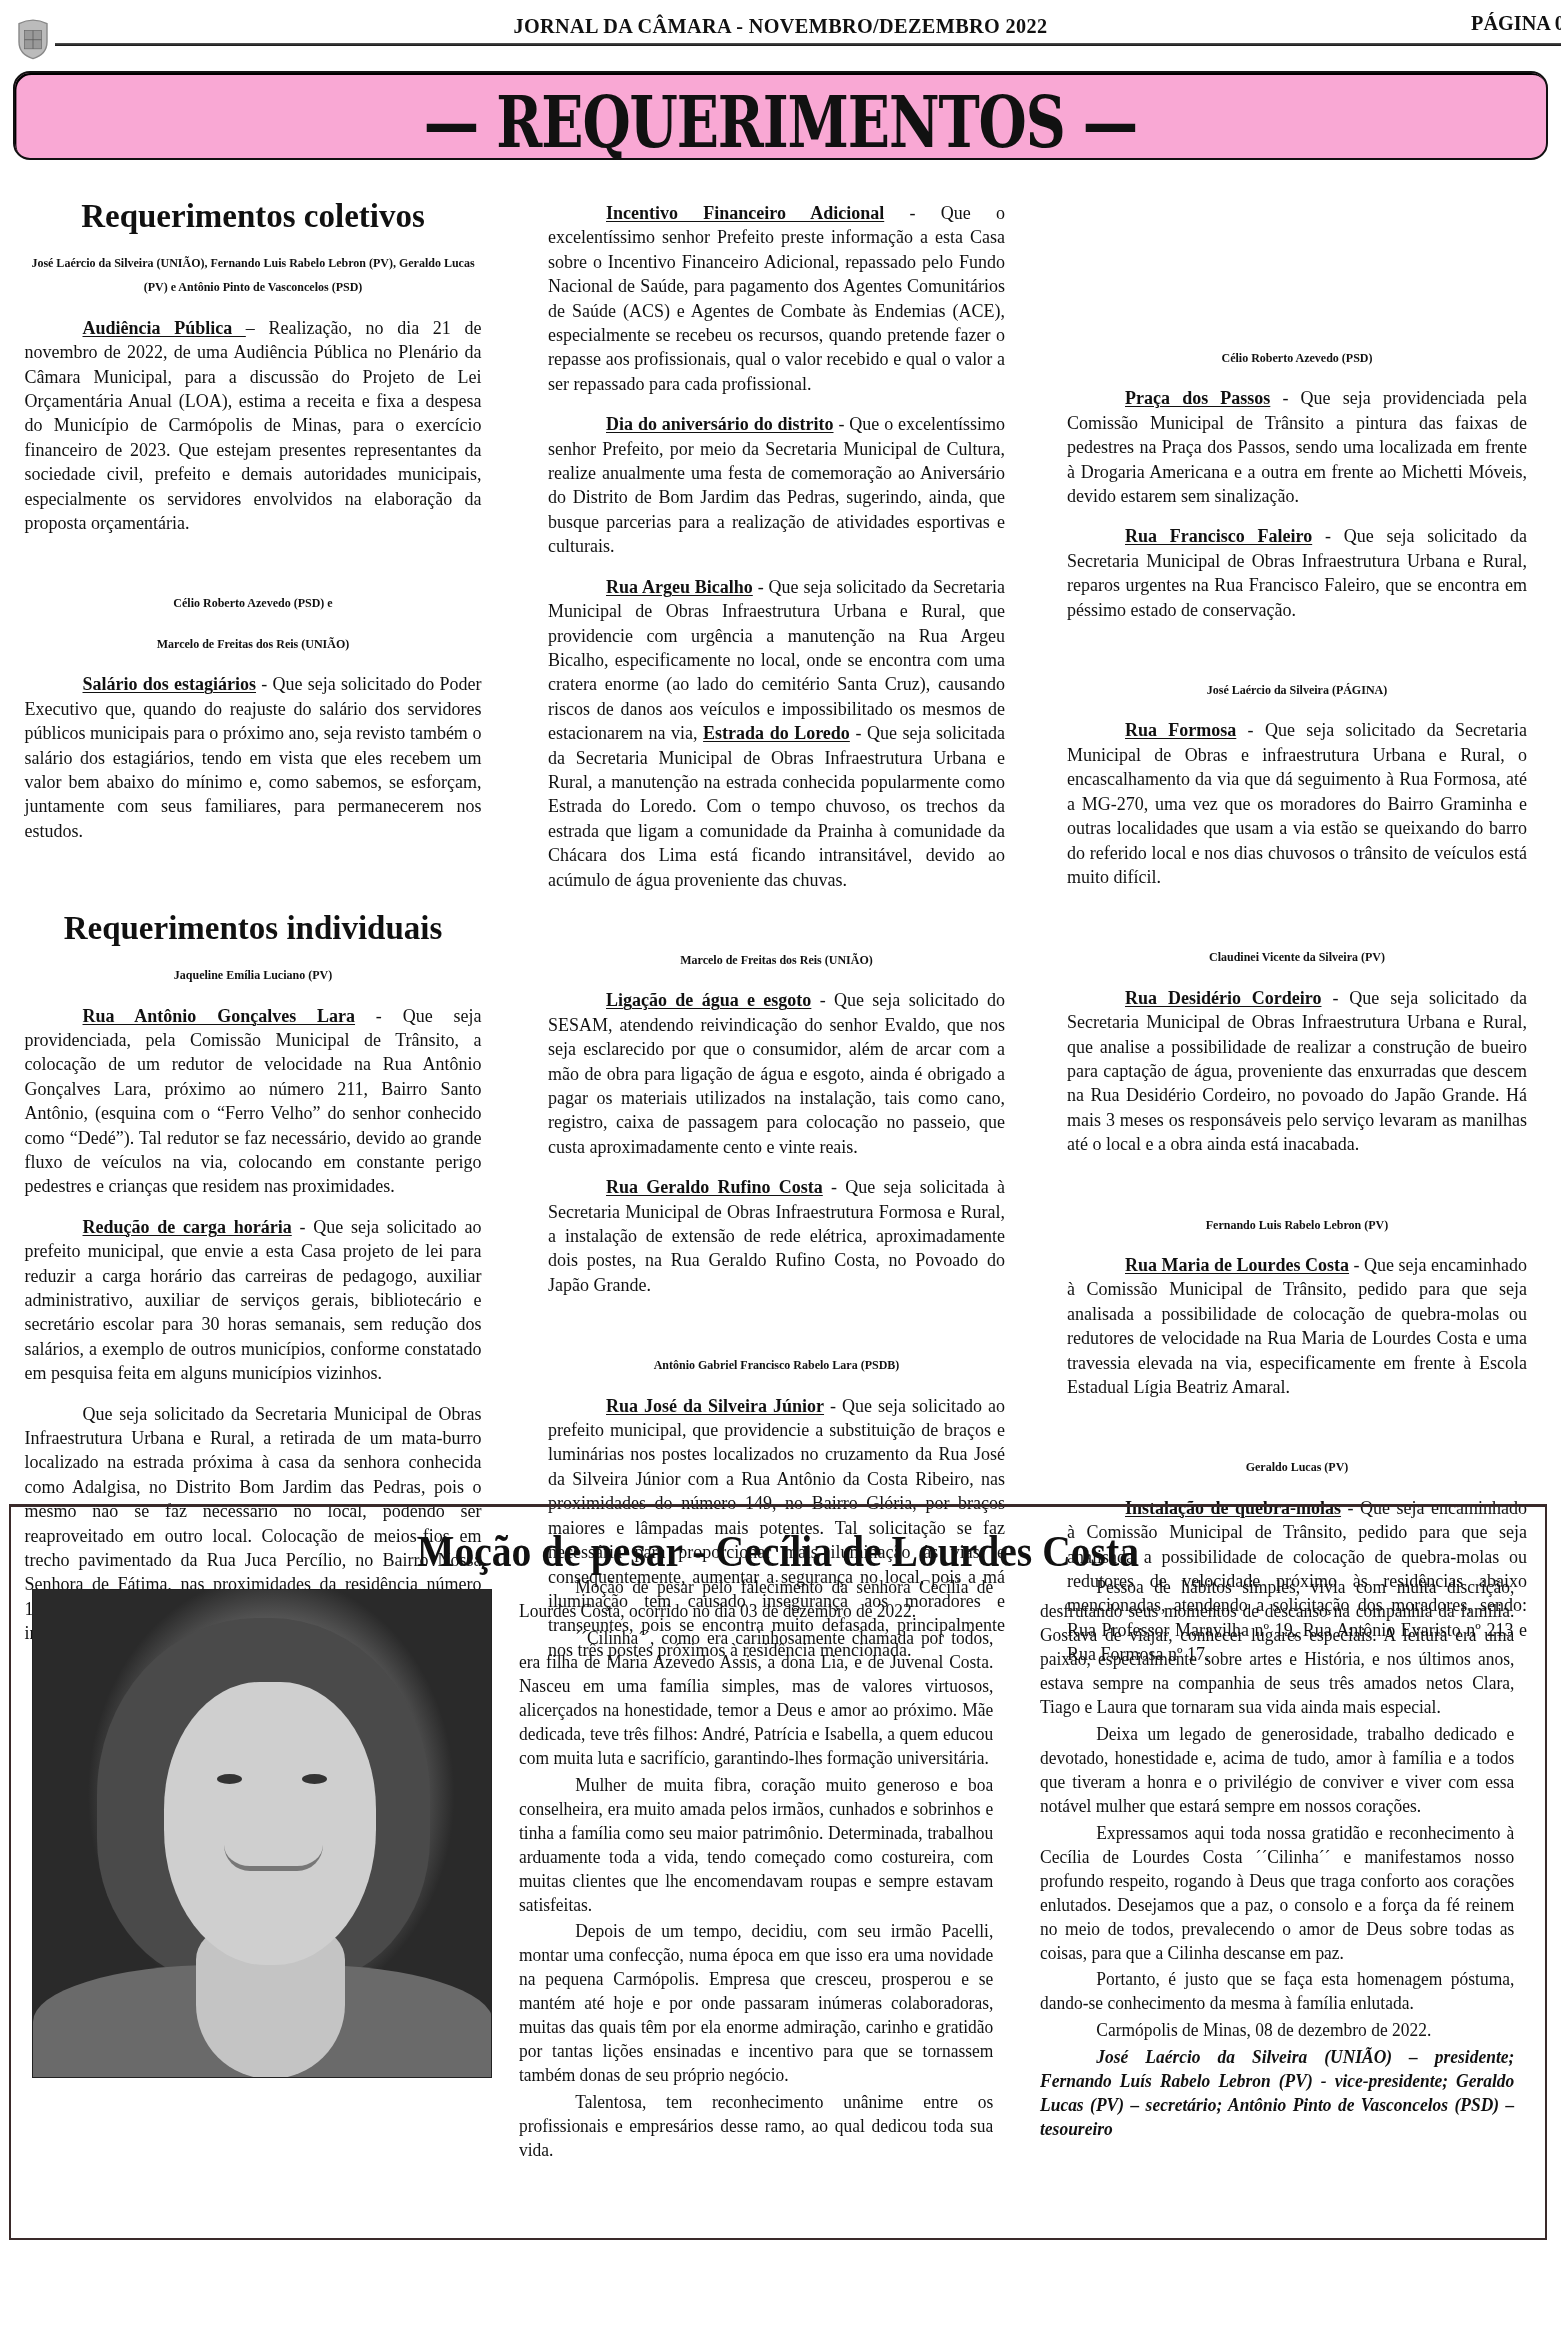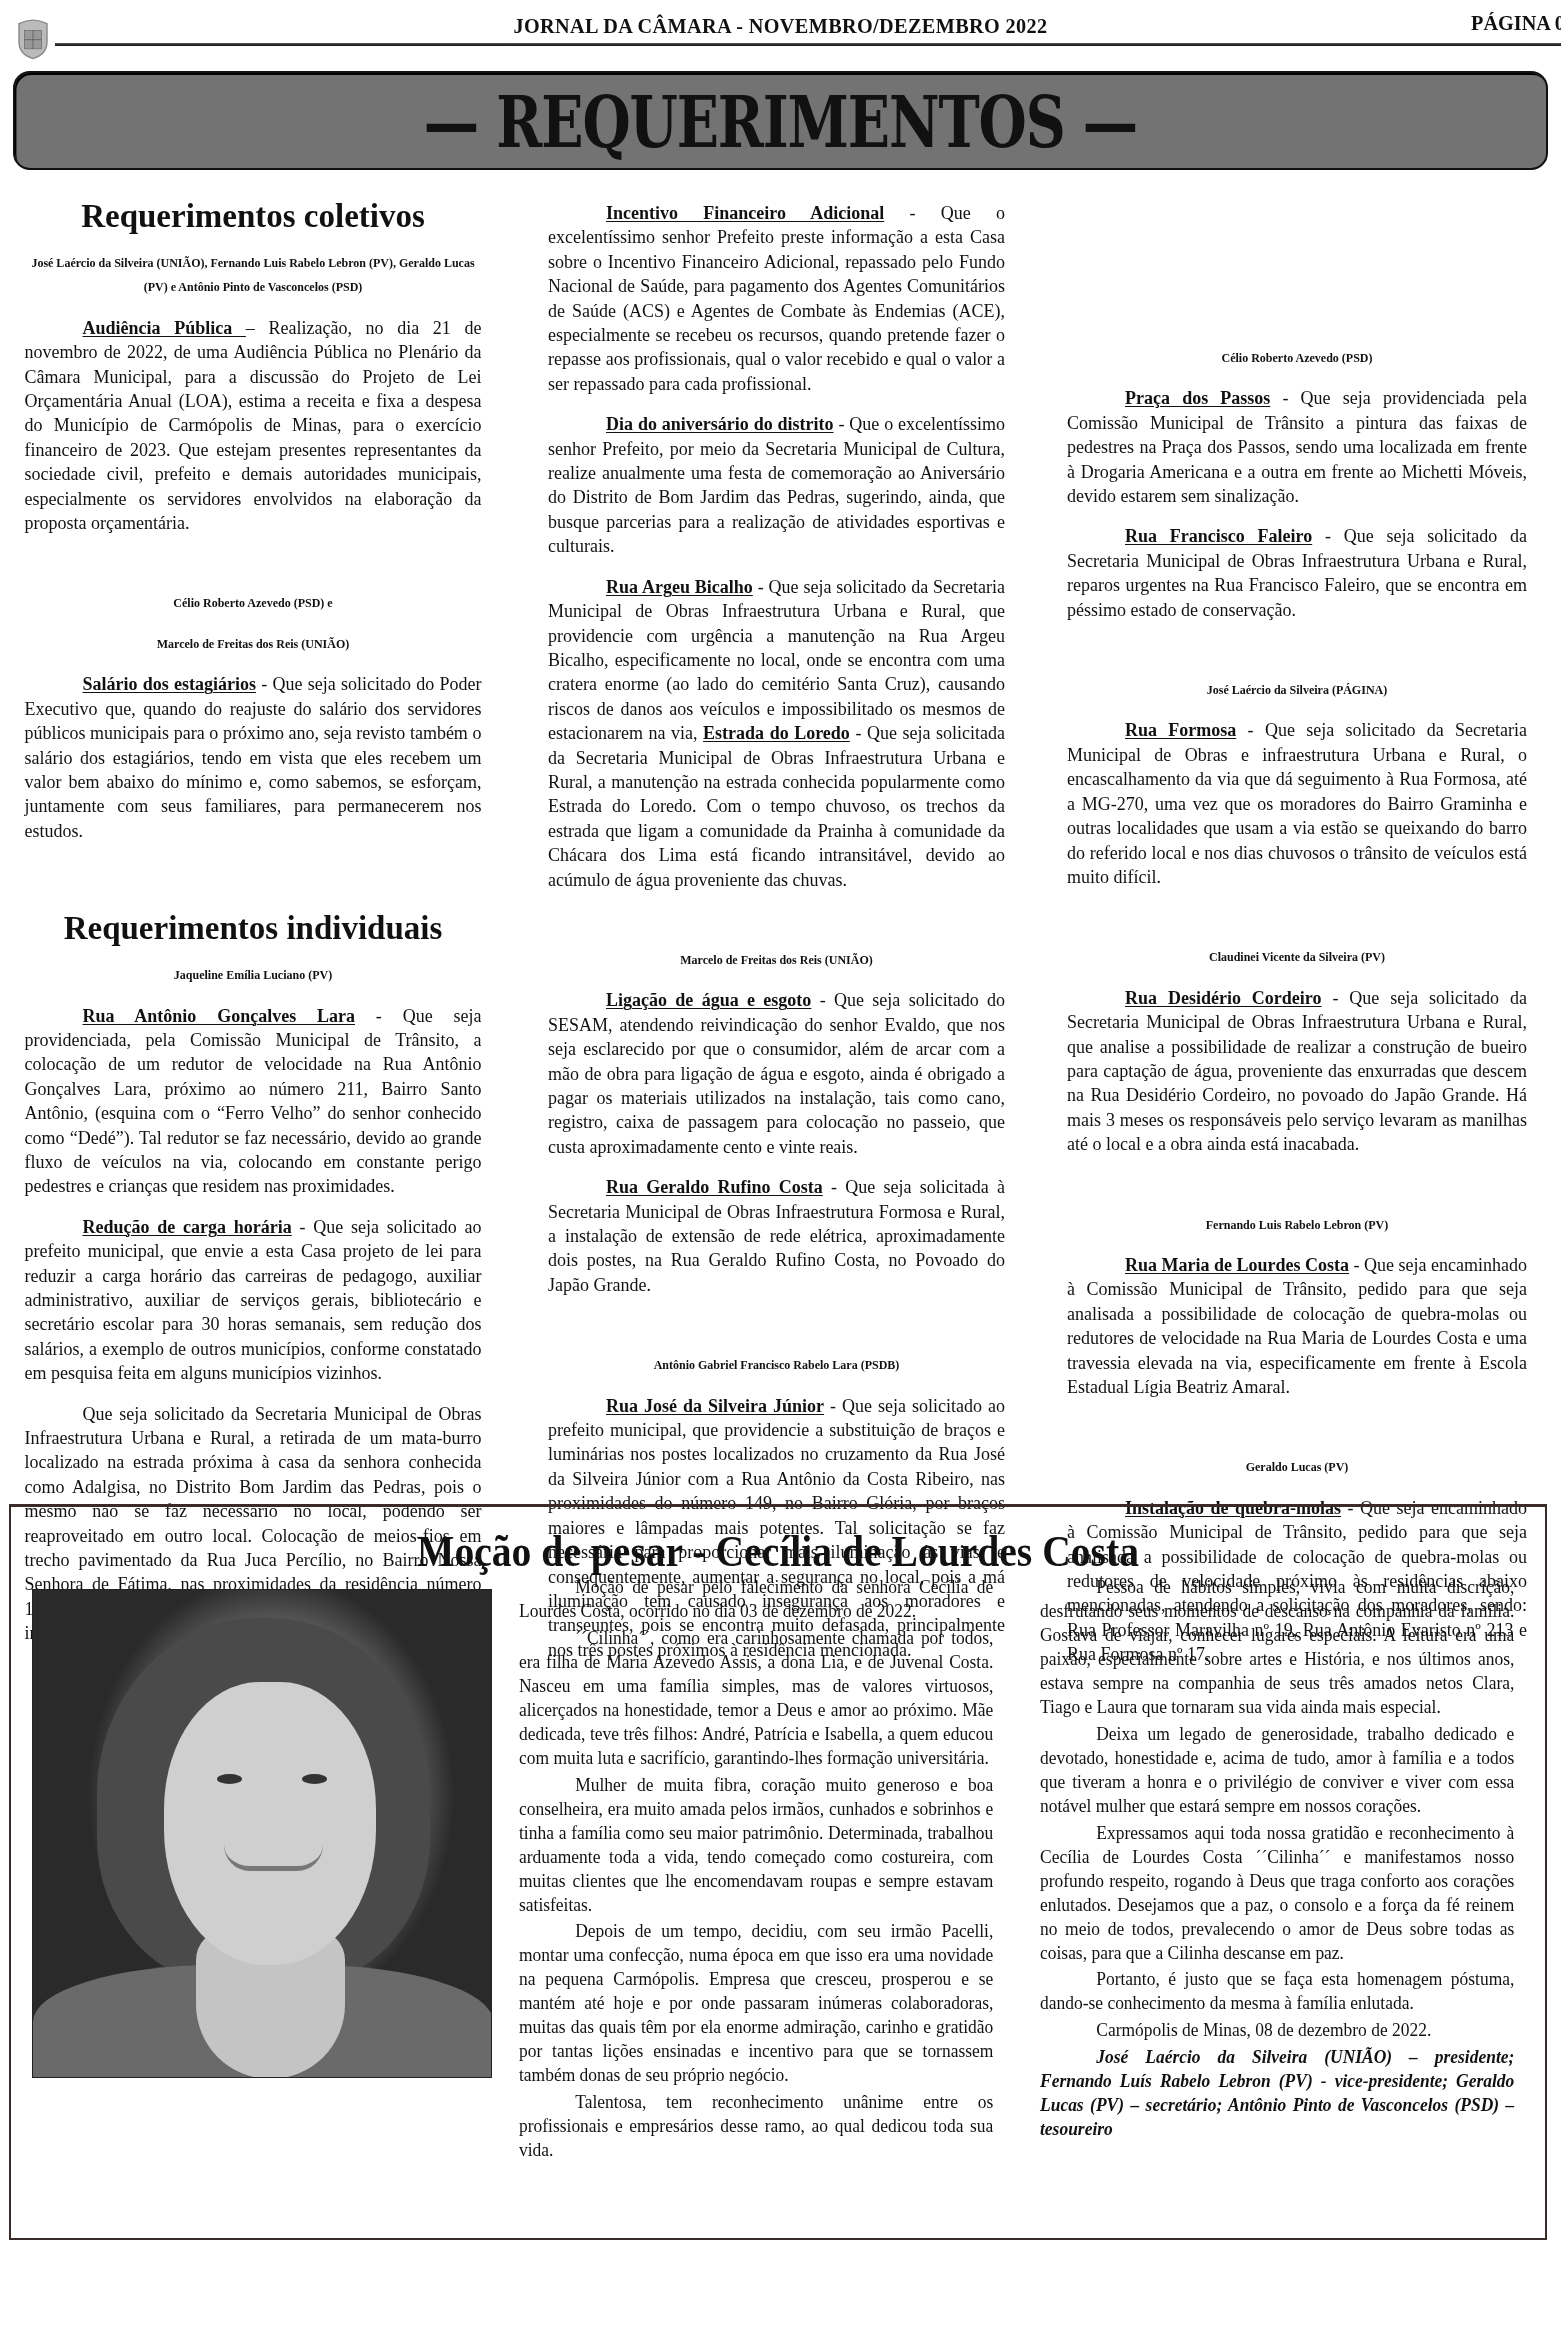--- a/index.html
+++ b/index.html
@@ -10,22 +10,22 @@
   .masthead { position: absolute; left: 0; top: 0; width: 1561px; height: 57px; padding-left: 24px; }
   .logo { position: absolute; left: 12.7px; top: 18.4px; width: 40px; height: 42px; }
   .mast-title { position: absolute; left: 0; width: 1561px; top: 12.7px; text-align: center;
                 font-family: "Liberation Serif", serif; font-weight: bold; font-size: 22px;
                 letter-spacing: 0.4px; transform: scaleX(0.92); }
   .page-num { position: absolute; right: 10px; top: 10px; font-weight: bold; font-size: 22px;
               transform: scaleX(0.92); transform-origin: right; }
   .mast-rule { position: absolute; left: 55px; right: 5.7px; top: 43px; height: 2.8px;
                background: linear-gradient(#555, #111); }
 
-  .banner { position: absolute; left: 12.7px; top: 71px; width: 1535px; height: 99px;
-            background: #737373; border: 2.8px solid #111; border-radius: 17px;
+  .banner { position: absolute; left: 12.7px; top: 71px; width: 1535px; height: 89px;
+            background: #f9a8d4; border: 2.8px solid #111; border-radius: 17px;
             box-shadow: 1.4px 2.1px 0 #000 inset; box-sizing: border-box; }
   .banner-title { position: absolute; left: 0; right: 0; top: 7px; text-align: center;
                   font-family: "DejaVu Serif", serif; font-weight: bold; font-size: 71px;
                   line-height: 85px; letter-spacing: -1.4px; transform: scaleX(0.78); }
 
   
   .col { position: absolute; top: 185px; width: 489px; font-size: 18px; line-height: 24.4px;
          text-align: justify; hyphens: auto; }
   .col1 { left: 8.5px; }
   .col2 { left: 532px; }

